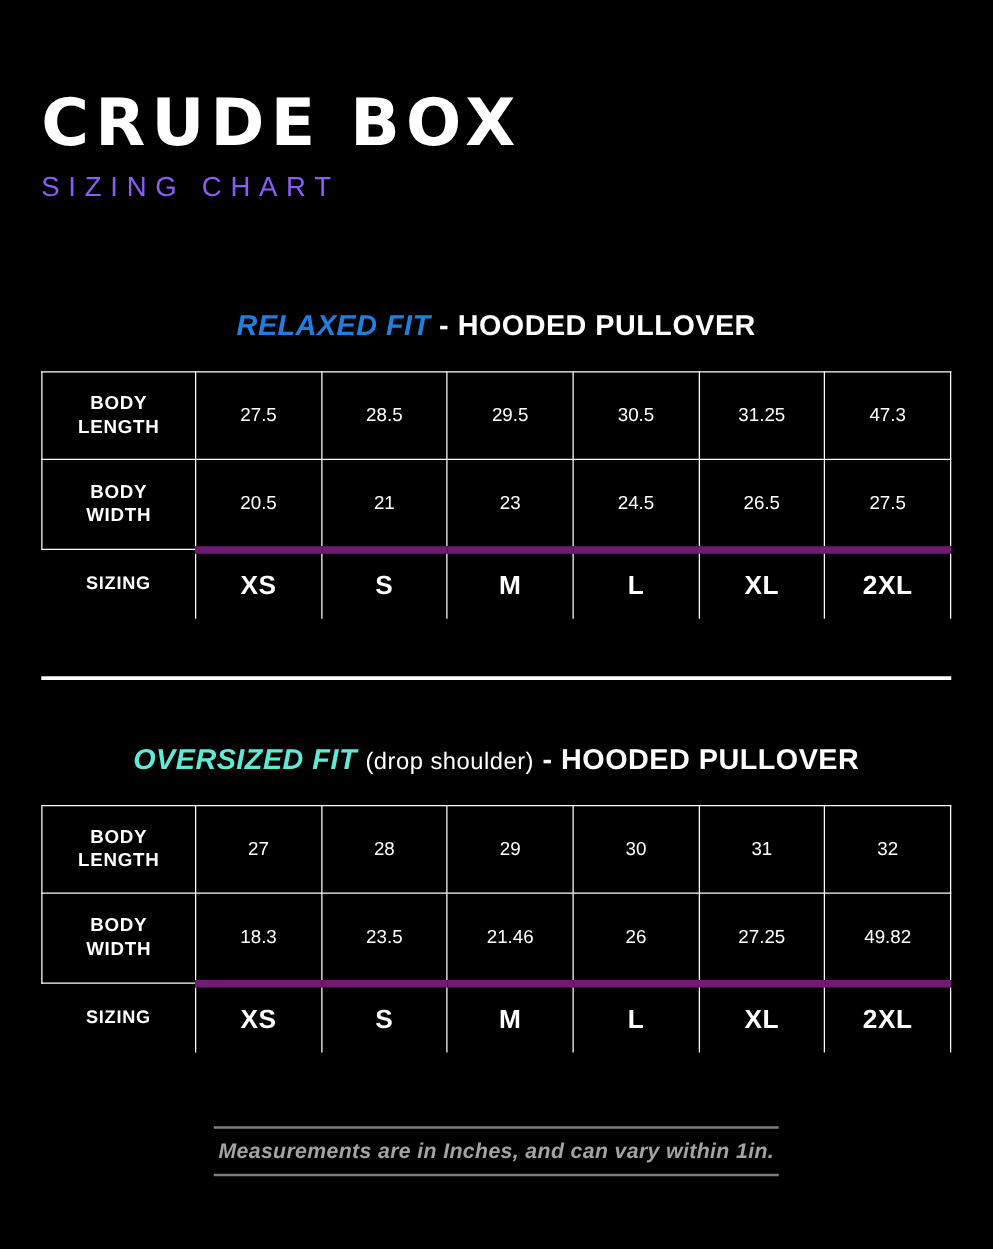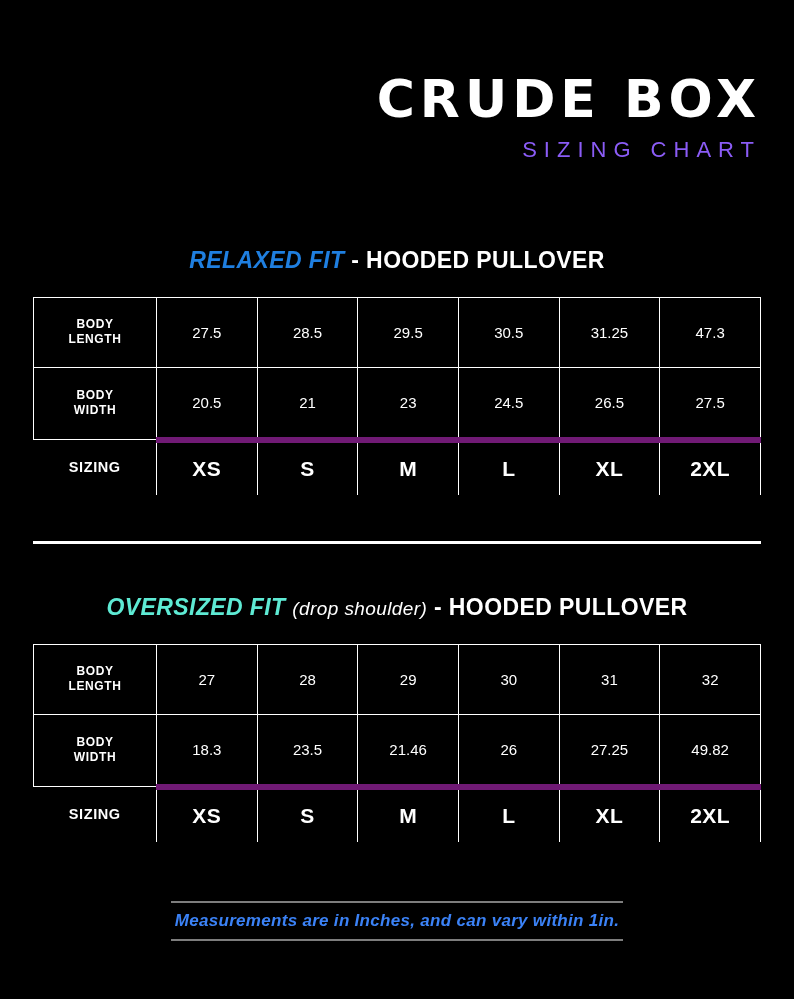--- a/index.html
+++ b/index.html
@@ -19,21 +19,21 @@
     width: 794px;
     height: 999px;
     box-sizing: border-box;
     padding: 0 33px;
     display: flex;
     flex-direction: column;
   }
 
   
   .header {
-    text-align: right;
+    text-align: left;
     padding-top: 72px;
   }
   .brand-title {
     font-family: "DejaVu Sans", sans-serif;
     font-weight: bold;
     font-size: 52px;
     letter-spacing: 5px;
     line-height: 1.05;
     color: #ffffff;
     text-transform: uppercase;
@@ -59,42 +59,41 @@
     letter-spacing: 0.4px;
     white-space: nowrap;
   }
   .section-heading .fit-name {
     font-style: italic;
     font-weight: bold;
   }
   .fit-relaxed { color: #1f7fe0; }
   .fit-oversized { color: #5eead4; }
   .section-heading .drop {
-    font-style: italic;
     font-weight: normal;
     font-size: 19px;
     color: #ffffff;
   }
   .section-heading .rest { color: #ffffff; }
 
   
   table.size-table {
     width: 100%;
     border-collapse: collapse;
     table-layout: fixed;
   }
   table.size-table td {
     border: 1px solid #ffffff;
     text-align: center;
     vertical-align: middle;
     color: #ffffff;
   }
   td.rowlabel {
     width: 120px;
-    font-size: 12px;
+    font-size: 15px;
     font-weight: bold;
     letter-spacing: 0.6px;
     line-height: 1.3;
     text-transform: uppercase;
   }
   td.value {
     font-size: 15px;
     font-weight: normal;
   }
   tr.meas-row td { height: 67px; }
@@ -133,21 +132,21 @@
     text-align: center;
     margin-top: auto;
     padding-bottom: 58px;
   }
   .footnote {
     display: inline-block;
     font-style: italic;
     font-weight: bold;
     font-size: 17px;
     letter-spacing: 0.3px;
-    color: #3b82f6;
+    color: #a3a3a3;
     border-top: 2px solid #7d7d7d;
     border-bottom: 2px solid #7d7d7d;
     padding: 8px 4px 8px 4px;
   }
 </style>
 </head>
 <body>
 
 <div class="page">
 

